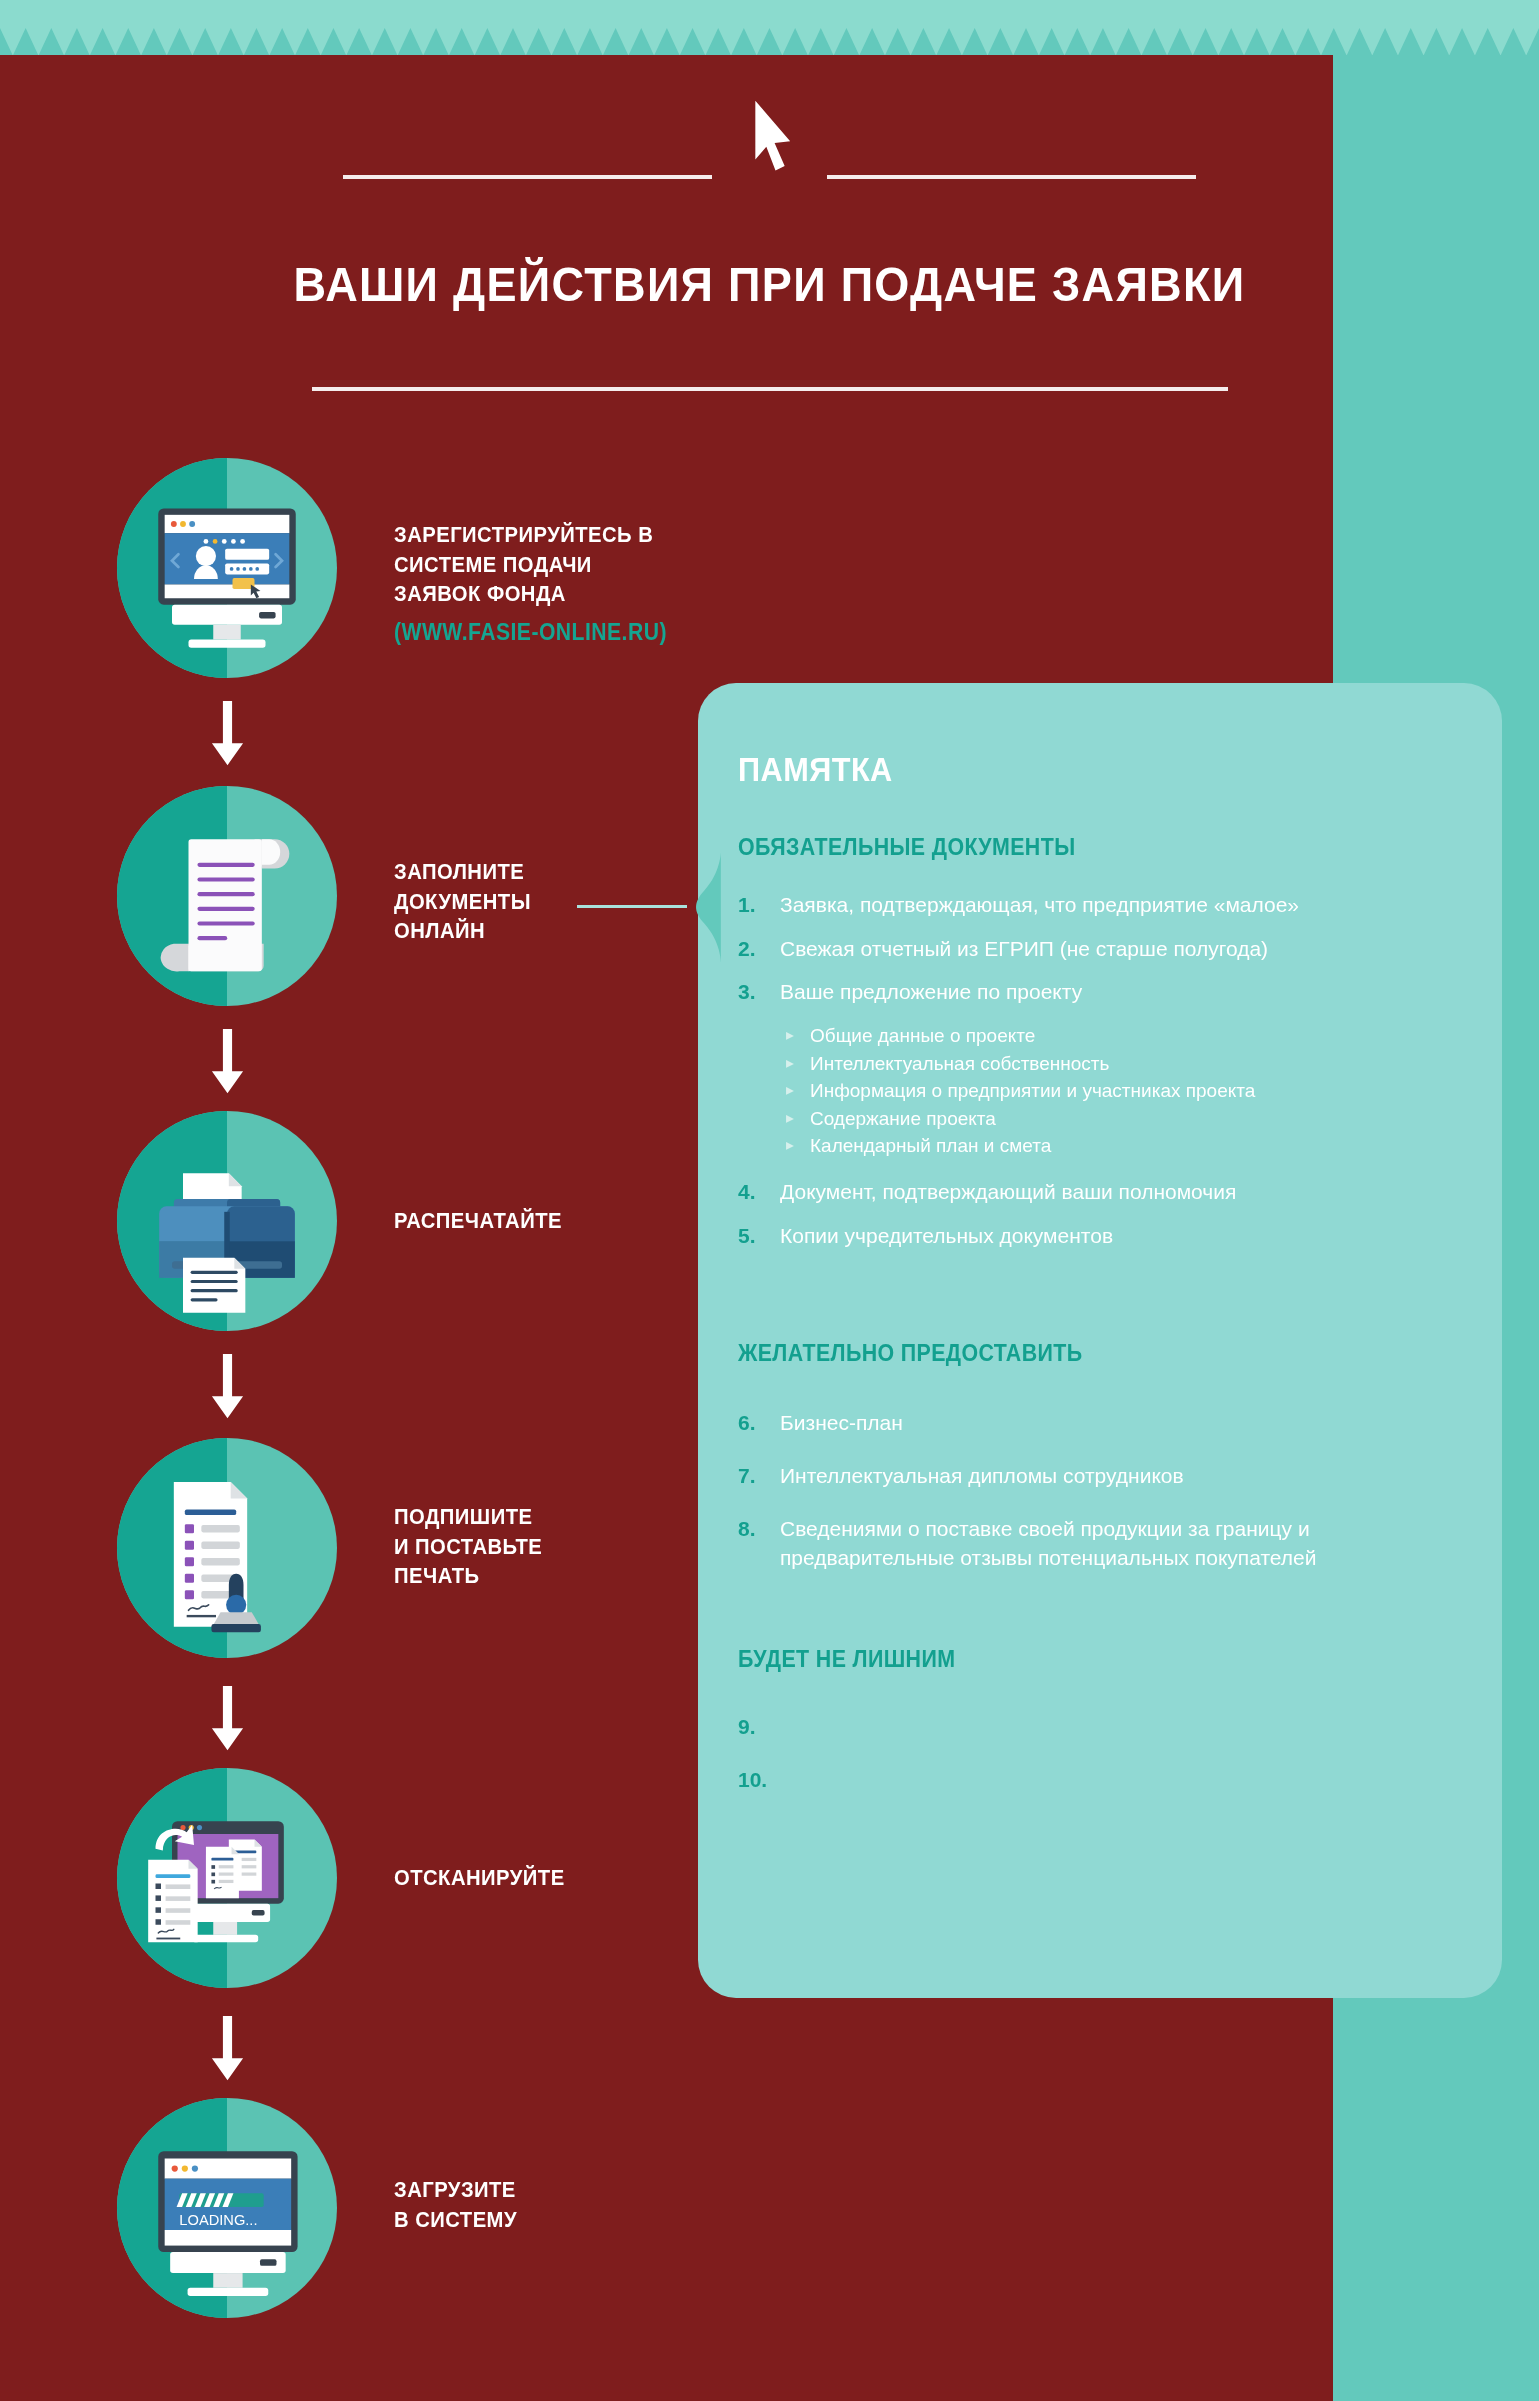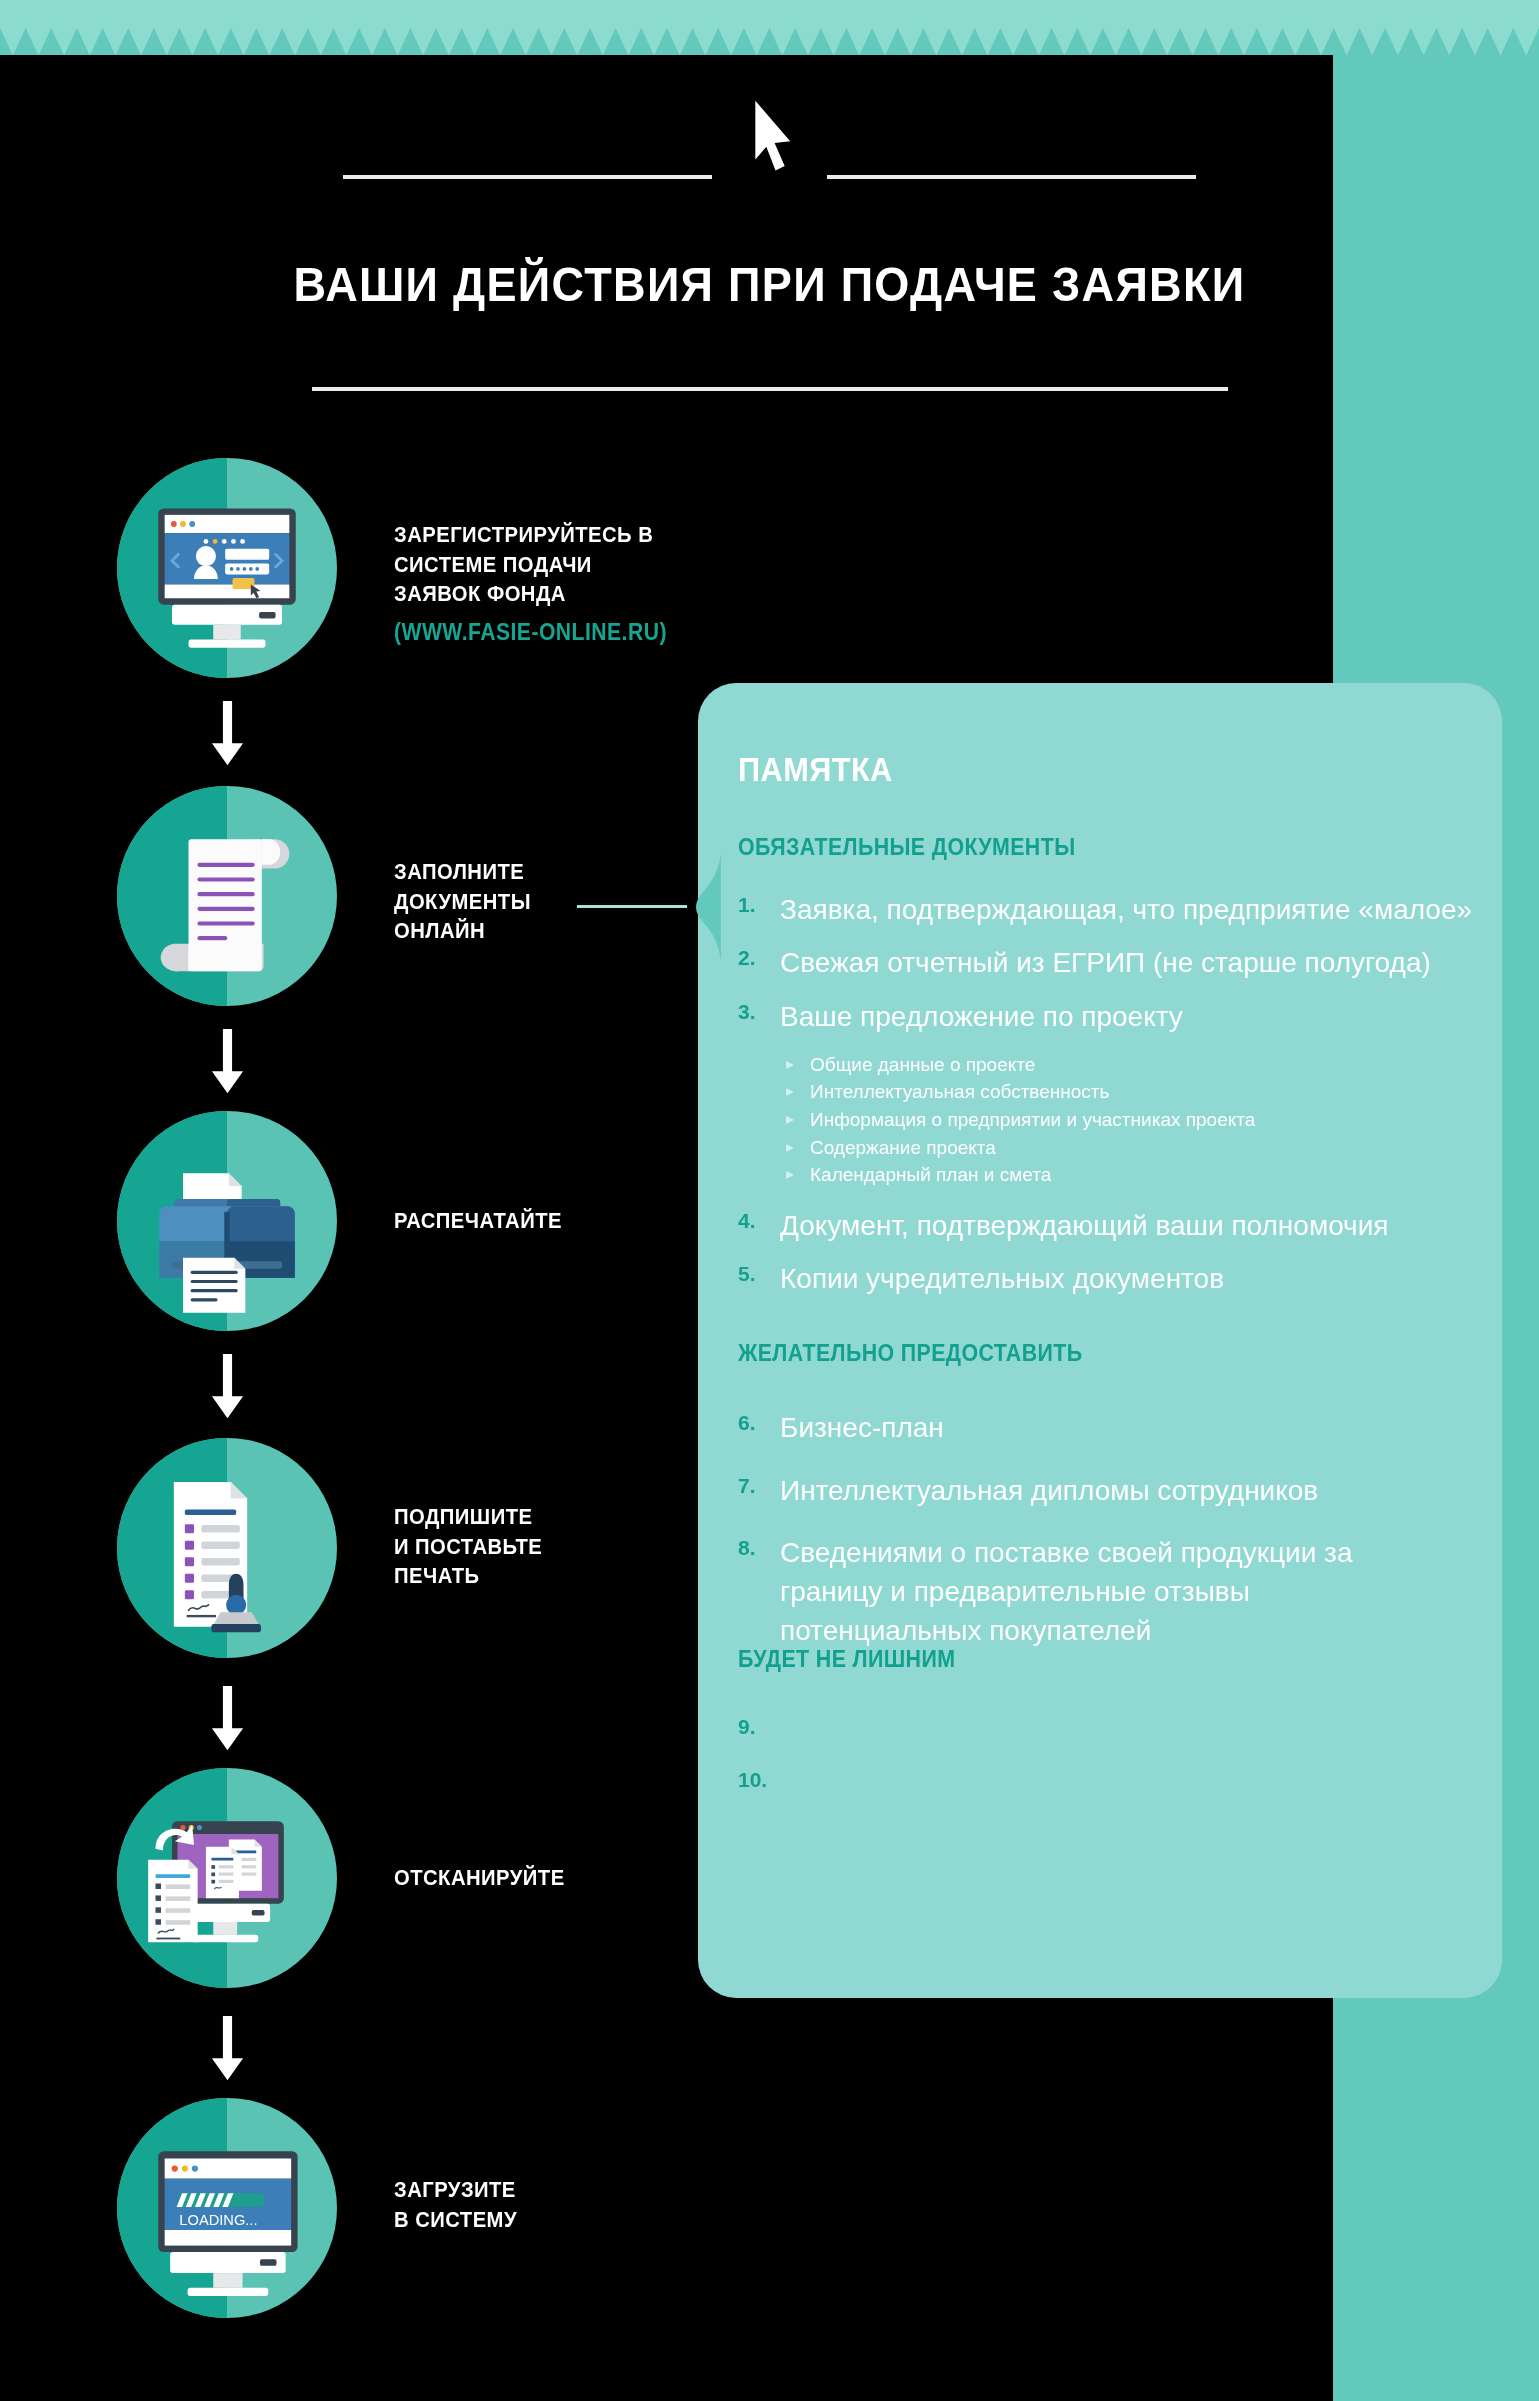--- a/index.html
+++ b/index.html
@@ -8,21 +8,21 @@
     width: 1539px;
     height: 2401px;
     font-family: "Liberation Sans", sans-serif;
     background: #63C9BC;
     overflow: hidden;
   }
   #poster {
     position: relative;
     width: 1333px;
     height: 2401px;
-    background: #000000;
+    background: #7f1d1d;
   }
 
   
   .zigzag-band {
     position: absolute;
     left: 0; top: 0;
     width: 1539px; height: 55px;
     background: #8BDBCE;
     overflow: hidden;
   }
@@ -135,21 +135,21 @@
   .memo-num {
     flex: 0 0 42px;
     color: #13A08F;
     font-size: 21px;
     font-weight: bold;
     line-height: 1.38;
     text-align: left;
   }
   .memo-text {
     color: #FFFFFF;
-    font-size: 28px;
+    font-size: 21px;
     line-height: 1.38;
     flex: 1;
   }
   .memo-sublist {
     margin: 3.7px 0 1.8px 48px;
   }
   .memo-sub {
     display: flex;
     align-items: flex-start;
     color: #FFFFFF;

